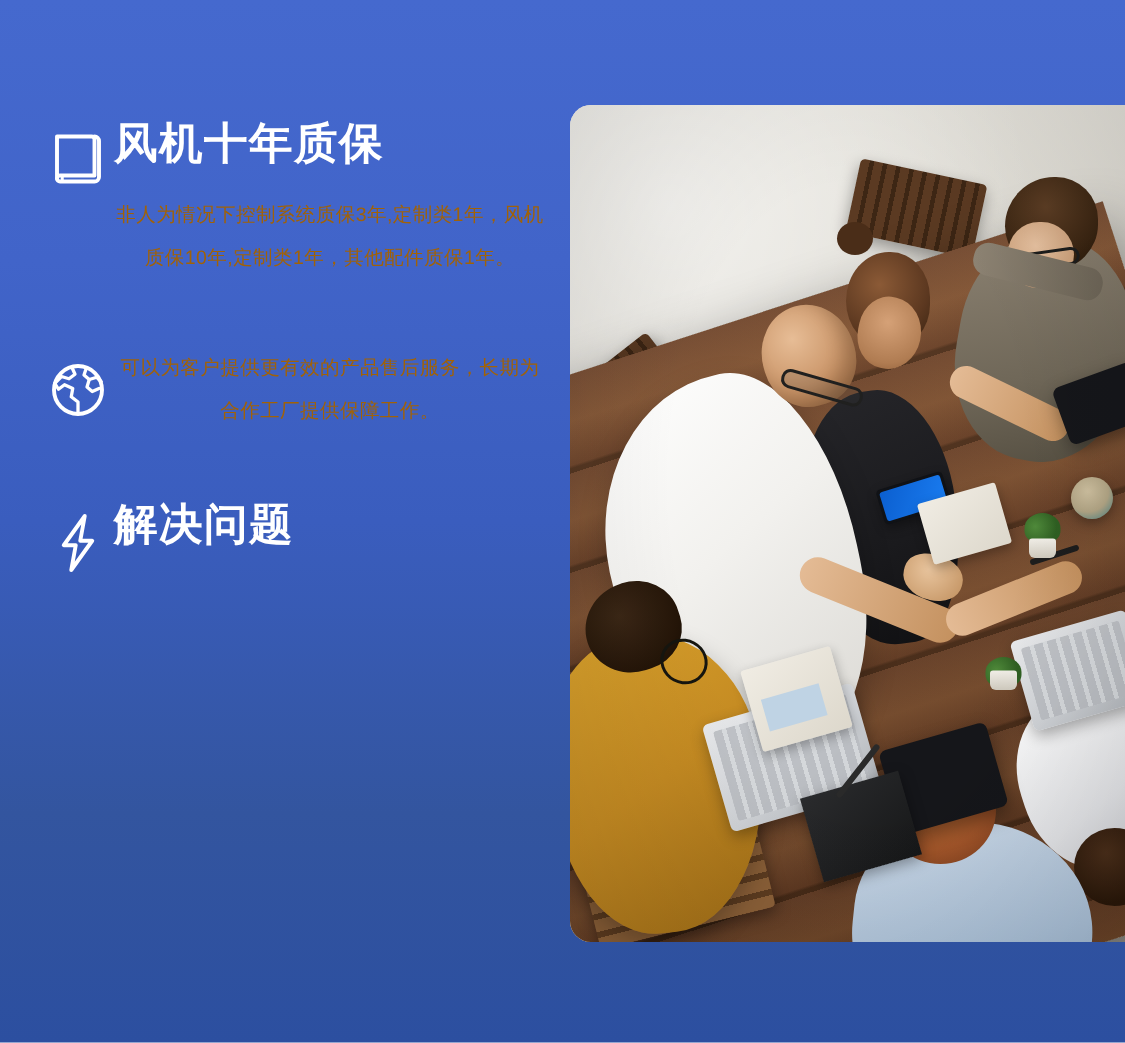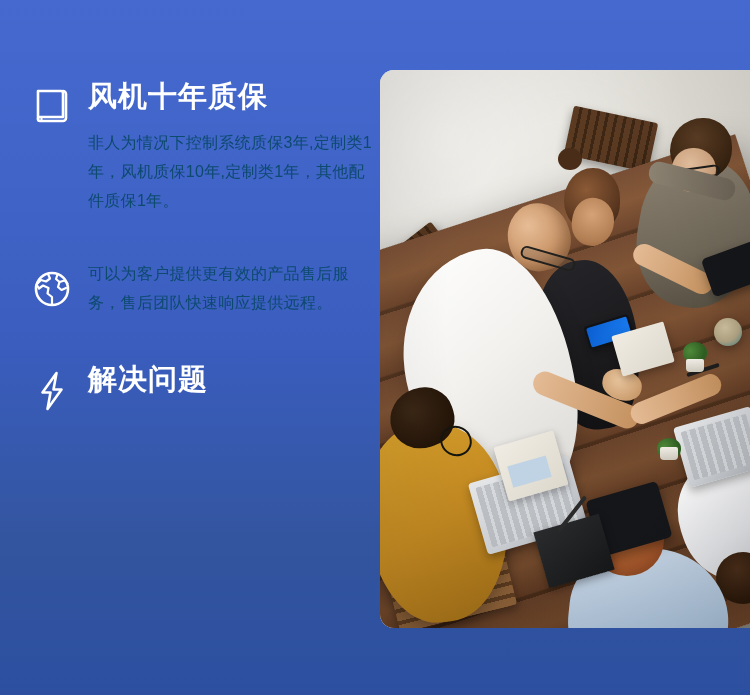--- a/index.html
+++ b/index.html
@@ -26,21 +26,21 @@
   
   .features-column {
     width: 380px;
     flex: 0 0 380px;
     position: relative;
     padding: 70px 0 0 0;
   }
 
   .feature-block {
     position: relative;
-    padding-left: 30px;
+    padding-left: 18px;
     margin-bottom: 44px;
   }
 
   .feature-icon {
     position: absolute;
     left: 30px;
     top: 8px;
     width: 44px;
     height: 44px;
     color: #ffffff;
@@ -55,25 +55,26 @@
     font-size: 29px;
     font-weight: bold;
     color: #ffffff;
     letter-spacing: 1px;
     line-height: 1.25;
     margin-bottom: 14px;
     white-space: nowrap;
   }
 
   .feature-desc {
-    font-size: 16px;
-    color: #0c4a6e;
+    font-size: 13px;
+    color: #a16207;
     line-height: 29px;
     letter-spacing: 0.3px;
     width: 288px;
+    text-align: center;
   }
 
   
   .feature-block.b1 { margin-top: 8px; }
   .feature-block.b2 { margin-top: 22px; }
   .feature-block.b3 { margin-top: 22px; }
 
   
   .photo-frame {
     position: absolute;
@@ -391,21 +392,21 @@
     <div class="feature-block b2">
       <span class="feature-icon">
         <svg viewBox="0 0 44 44" fill="none" xmlns="http://www.w3.org/2000/svg">
           <circle cx="22" cy="22" r="16" stroke="#ffffff" stroke-width="2.6" fill="none"></circle>
           <path d="M22 38 V30 L17.5 26.5 L18.5 21 L13 18.5 L9 21.5 L6.5 17.5 L11 13 L16 14.5 L20 11.5 L18 7" stroke="#ffffff" stroke-width="2.2" stroke-linejoin="round" stroke-linecap="round" fill="none"></path>
           <path d="M27.5 7.5 L26 12 L29.5 15 L34.5 13.5 L37.5 16.5" stroke="#ffffff" stroke-width="2.2" stroke-linejoin="round" stroke-linecap="round" fill="none"></path>
           <path d="M29.5 15 L28 20 L31.5 23 L36 21" stroke="#ffffff" stroke-width="2.2" stroke-linejoin="round" stroke-linecap="round" fill="none"></path>
         </svg>
       </span>
       <div class="feature-body">
-        <div class="feature-desc">可以为客户提供更有效的产品售后服务，售后团队快速响应提供远程。</div>
+        <div class="feature-desc">可以为客户提供更有效的产品售后服务，长期为合作工厂提供保障工作。</div>
       </div>
     </div>
 
     <div class="feature-block b3">
       <span class="feature-icon">
         <svg viewBox="0 0 44 44" fill="none" xmlns="http://www.w3.org/2000/svg">
           <path d="M26.5 4 L12.5 23.5 H20.5 L17.5 40 L31.5 20.5 H23.5 Z" stroke="#ffffff" stroke-width="2.6" stroke-linejoin="round" fill="none"></path>
         </svg>
       </span>
       <div class="feature-body">

